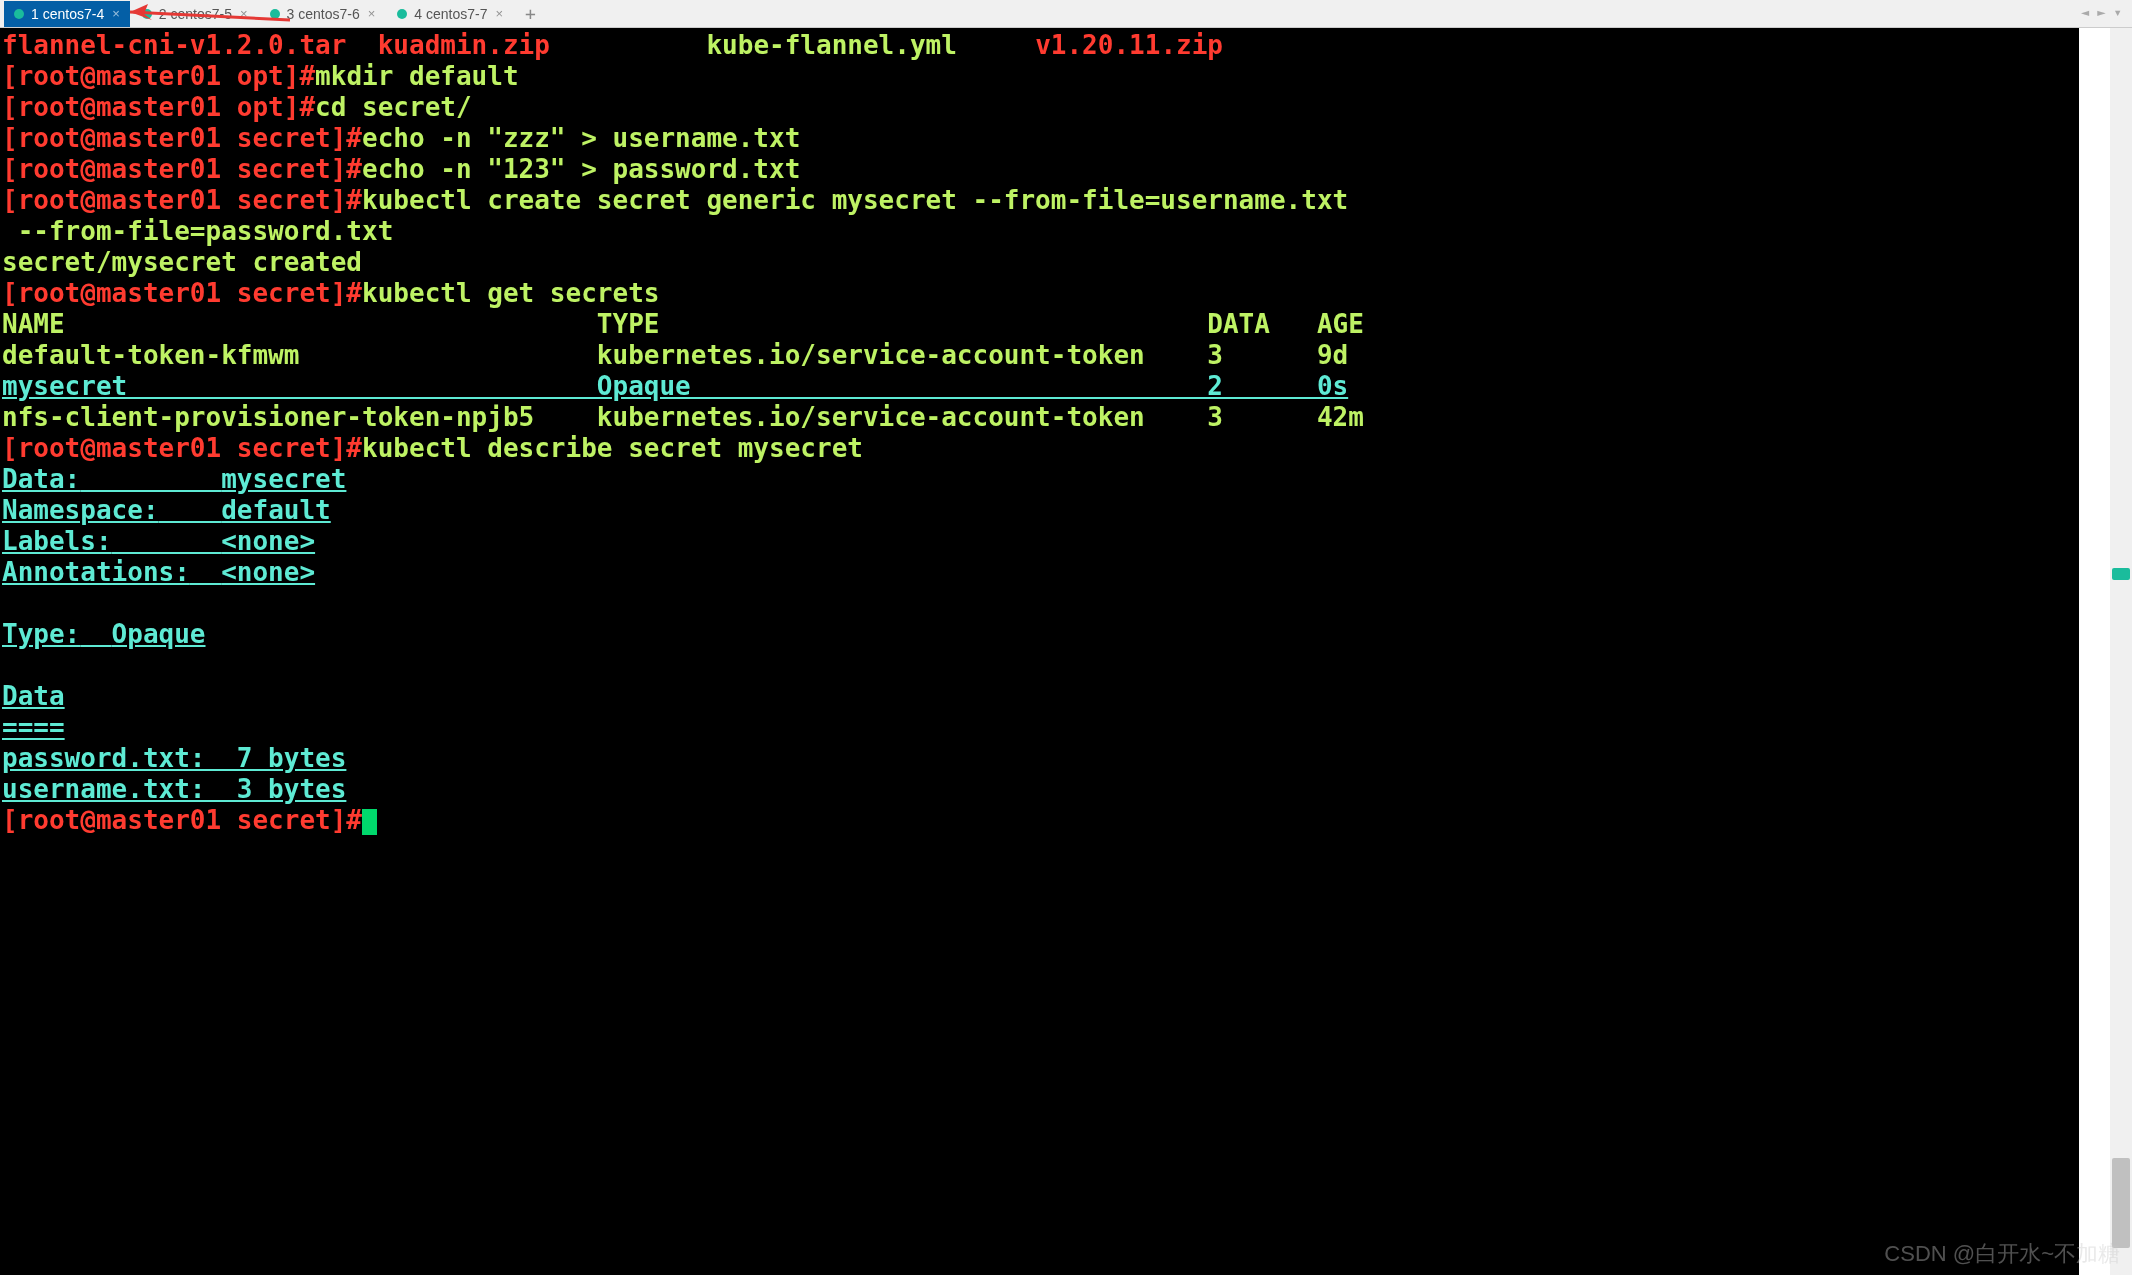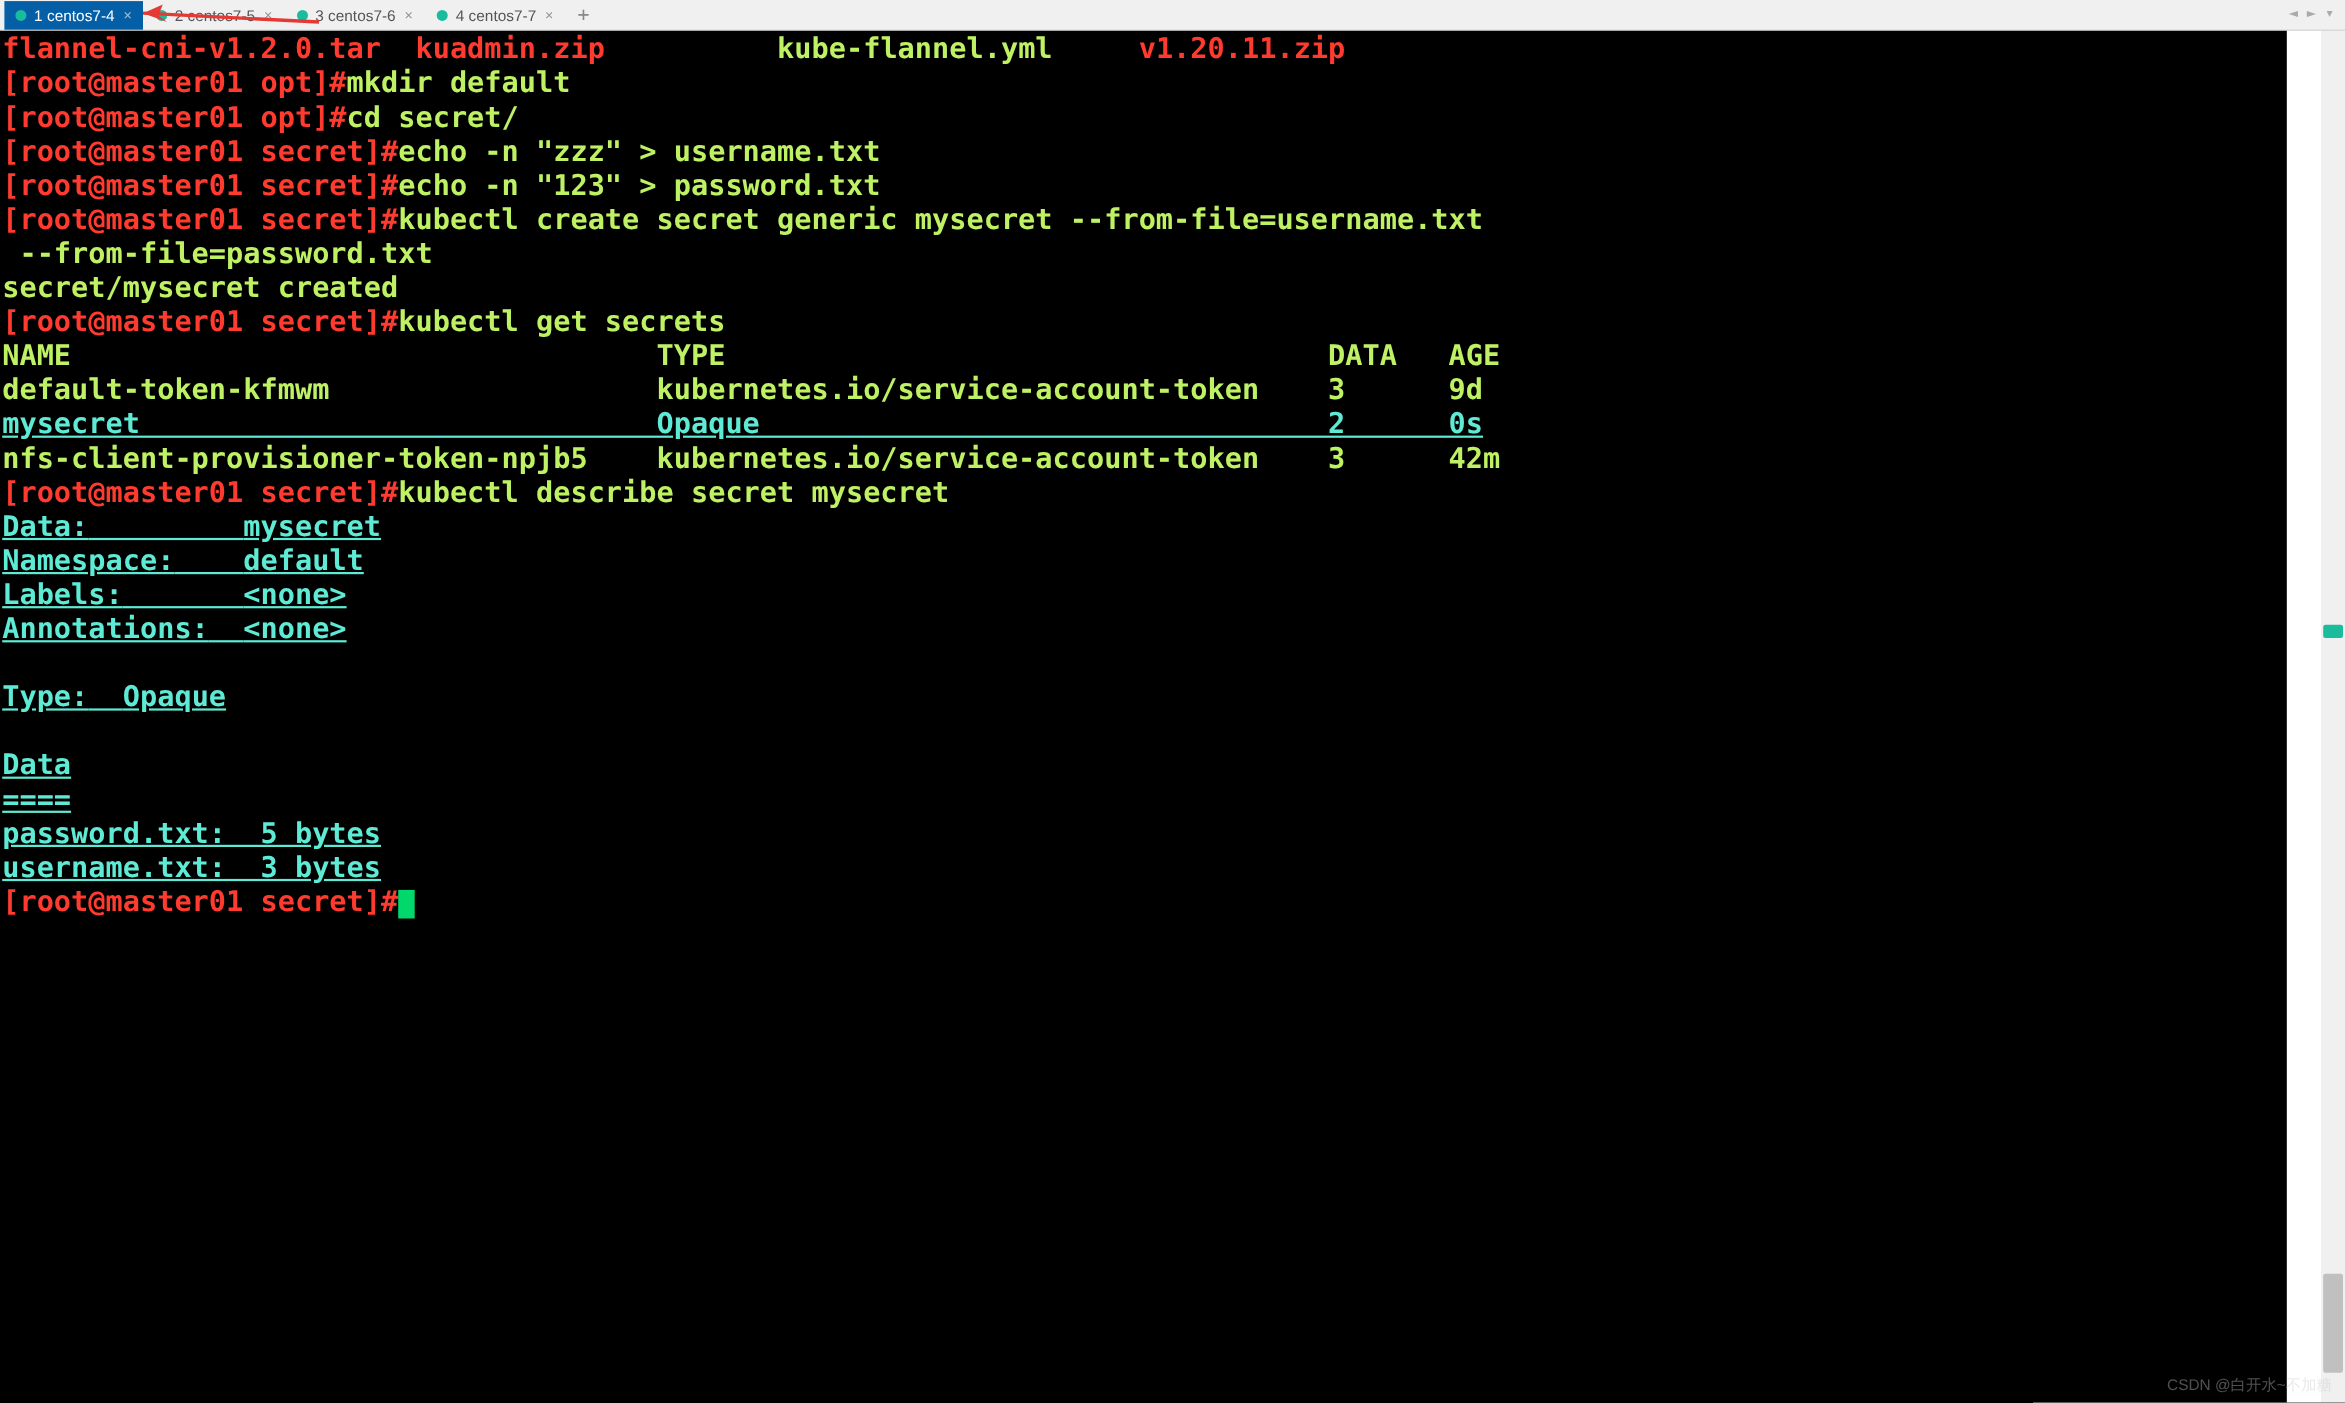--- a/index.html
+++ b/index.html
@@ -103,21 +103,21 @@
       display: inline-block;
       width: 15px;
       height: 26px;
       background: #00d86c;
       vertical-align: text-bottom;
     }
     .watermark {
       position: absolute;
       right: 12px;
       bottom: 6px;
-      font-size: 14px;
+      font-size: 22px;
       color: rgba(200,200,200,0.4);
       font-family: Arial, sans-serif;
       font-weight: normal;
       text-align: right;
     }
     .right-margin {
       position: absolute;
       left: 2079px;
       top: 28px;
       width: 31px;
@@ -179,21 +179,21 @@
 </span><span class="c-red">[root@master01 secret]#</span><span class="c-white">kubectl describe secret mysecret</span>
 <span class="c-green"><span>Data:</span>         <span>mysecret</span>
 <span>Namespace:</span>    <span>default</span>
 <span>Labels:</span>       <span>&lt;none&gt;</span>
 <span>Annotations:</span>  <span>&lt;none&gt;</span>
 
 <span>Type:</span>  <span>Opaque</span>
 
 <span>Data</span>
 <span>====</span>
-<span>password.txt:  5 bytes</span>
+<span>password.txt:  7 bytes</span>
 <span>username.txt:  3 bytes</span></span>
 <span class="c-red">[root@master01 secret]#</span><span class="cursor-block"></span></pre>
 </div>
 
 <div class="right-margin"></div>
 
 <div class="scrollbar-track">
   <div class="scrollbar-thumb" style="top:540px;height:12px;background:#1abc9c;"></div>
   <div class="scrollbar-thumb" style="top:1130px;height:90px;"></div>
 </div>

